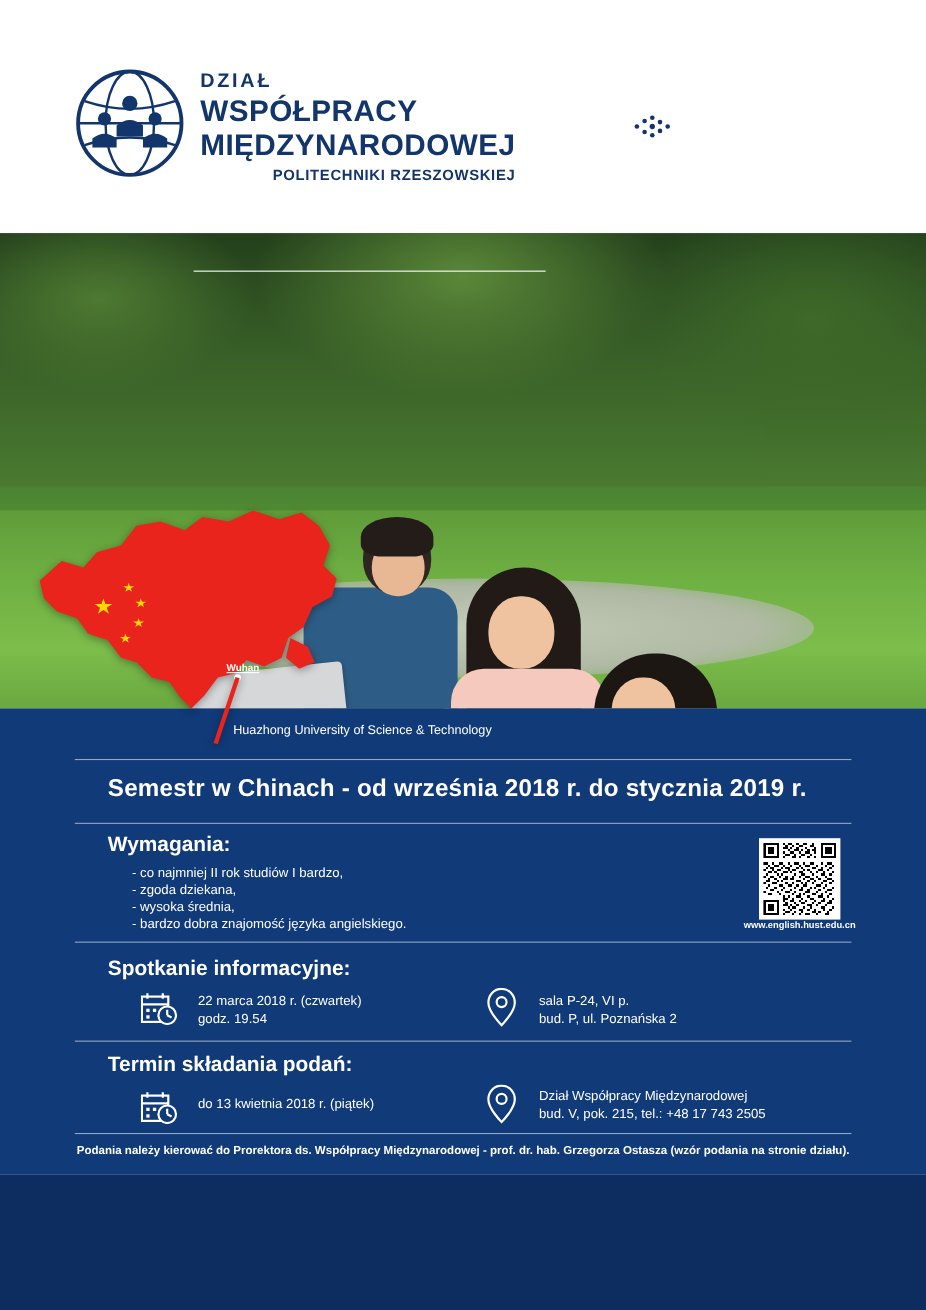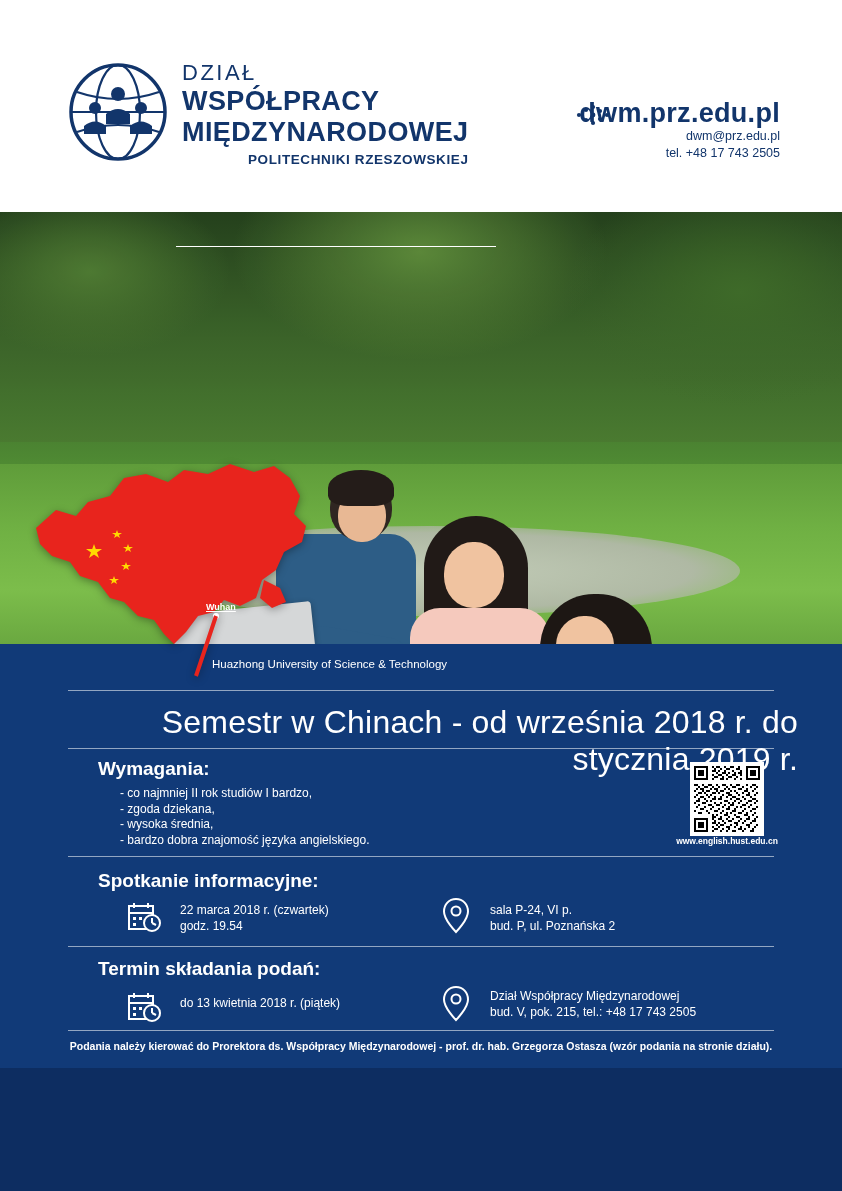--- a/index.html
+++ b/index.html
@@ -23,21 +23,21 @@
   }
   .logo-mark {
     position: absolute; left: 68px; top: 62px;
     width: 100px; height: 100px;
   }
   .logo-text {
     position: absolute; left: 182px; top: 60px;
     color: #12356b;
   }
   .logo-l1 {
-    font-size: 22px; font-weight: normal; letter-spacing: 2.5px;
+    font-size: 18px; font-weight: bold; letter-spacing: 2.5px;
     line-height: 26px;
   }
   .logo-l2, .logo-l3 {
     font-size: 27px; font-weight: bold; letter-spacing: 0.4px;
     line-height: 31px;
   }
   .logo-l4 {
     font-size: 13.5px; font-weight: bold; letter-spacing: 0.6px;
     margin-top: 4px;
     text-align: right;
@@ -124,21 +124,21 @@
   .body-blue {
     position: absolute; left: 0; top: 644px; width: 842px; height: 424px;
     background: #113a78;
   }
   .hr {
     position: absolute; height: 1px; background: rgba(255,255,255,.55);
     left: 68px; width: 706px;
   }
   .headline {
     position: absolute; left: 98px; top: 704px; width: 700px;
-    color: #ffffff; font-size: 32px; font-weight: normal; letter-spacing: .2px; text-align: right;
+    color: #ffffff; font-size: 22px; font-weight: bold; letter-spacing: .2px;
   }
   .sec-title {
     position: absolute; color: #ffffff; font-size: 19px; font-weight: bold;
   }
   .req-list {
     position: absolute; left: 120px; top: 786px; width: 460px;
     color: #ffffff; font-size: 12px; line-height: 15.5px;
   }
   .qr {
     position: absolute; left: 690px; top: 762px; width: 74px; height: 74px;
@@ -200,25 +200,20 @@
         <circle cx="10" cy="16" r="2.1" fill="#12356b"></circle>
         <circle cx="17" cy="3" r="2.1" fill="#12356b"></circle>
         <circle cx="17" cy="11" r="2.4" fill="#12356b"></circle>
         <circle cx="17" cy="19" r="2.1" fill="#12356b"></circle>
         <circle cx="24" cy="7" r="2.1" fill="#12356b"></circle>
         <circle cx="24" cy="15" r="2.1" fill="#12356b"></circle>
         <circle cx="31" cy="11" r="2.1" fill="#12356b"></circle>
       </svg>
     </div>
 
-    <div class="contact">
-      <div class="contact-url">dwm.prz.edu.pl</div>
-      <div class="contact-mail">dwm@prz.edu.pl</div>
-      <div class="contact-tel">tel. +48 17 743 2505</div>
-    </div>
   </div>
 
   <div class="photo">
     <div class="blur-top"></div>
     <div class="grass"></div>
     <div class="blanket"></div>
 
     <div class="p-boy-body"></div>
 
     <div class="p-boy-head"></div>

